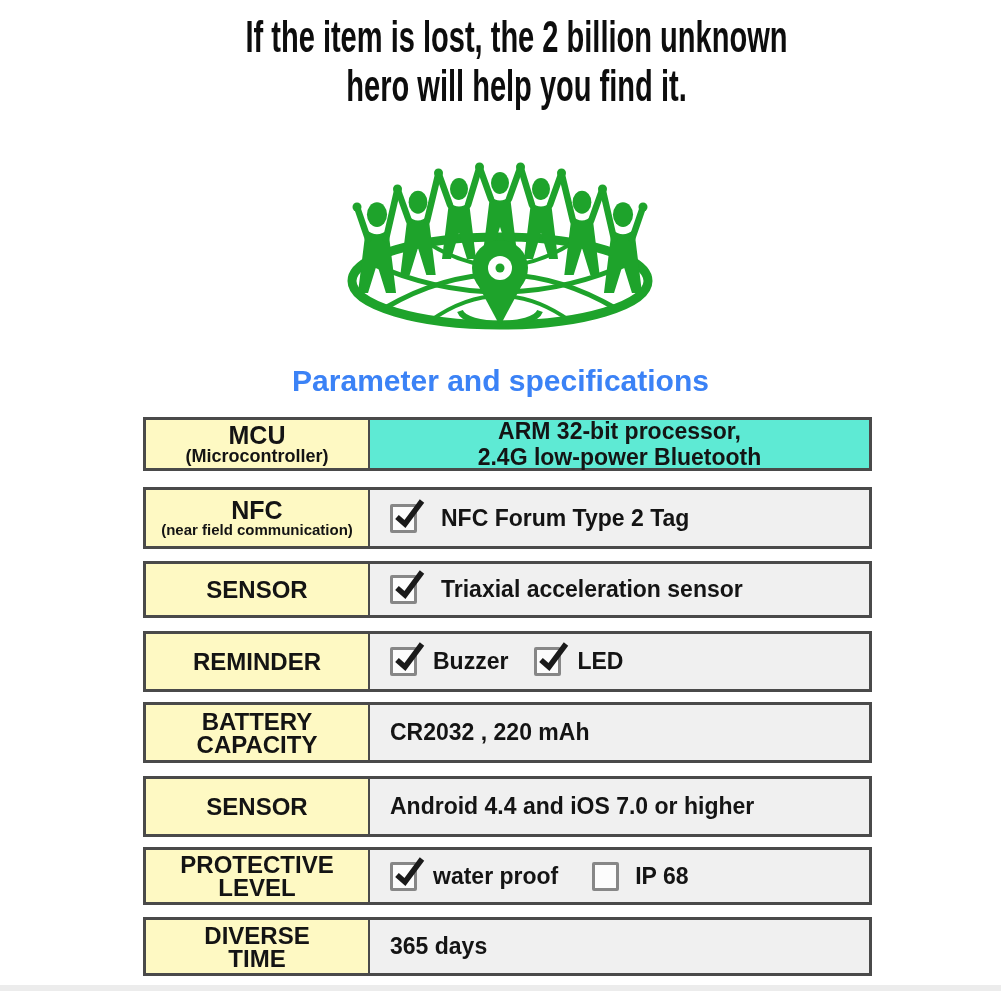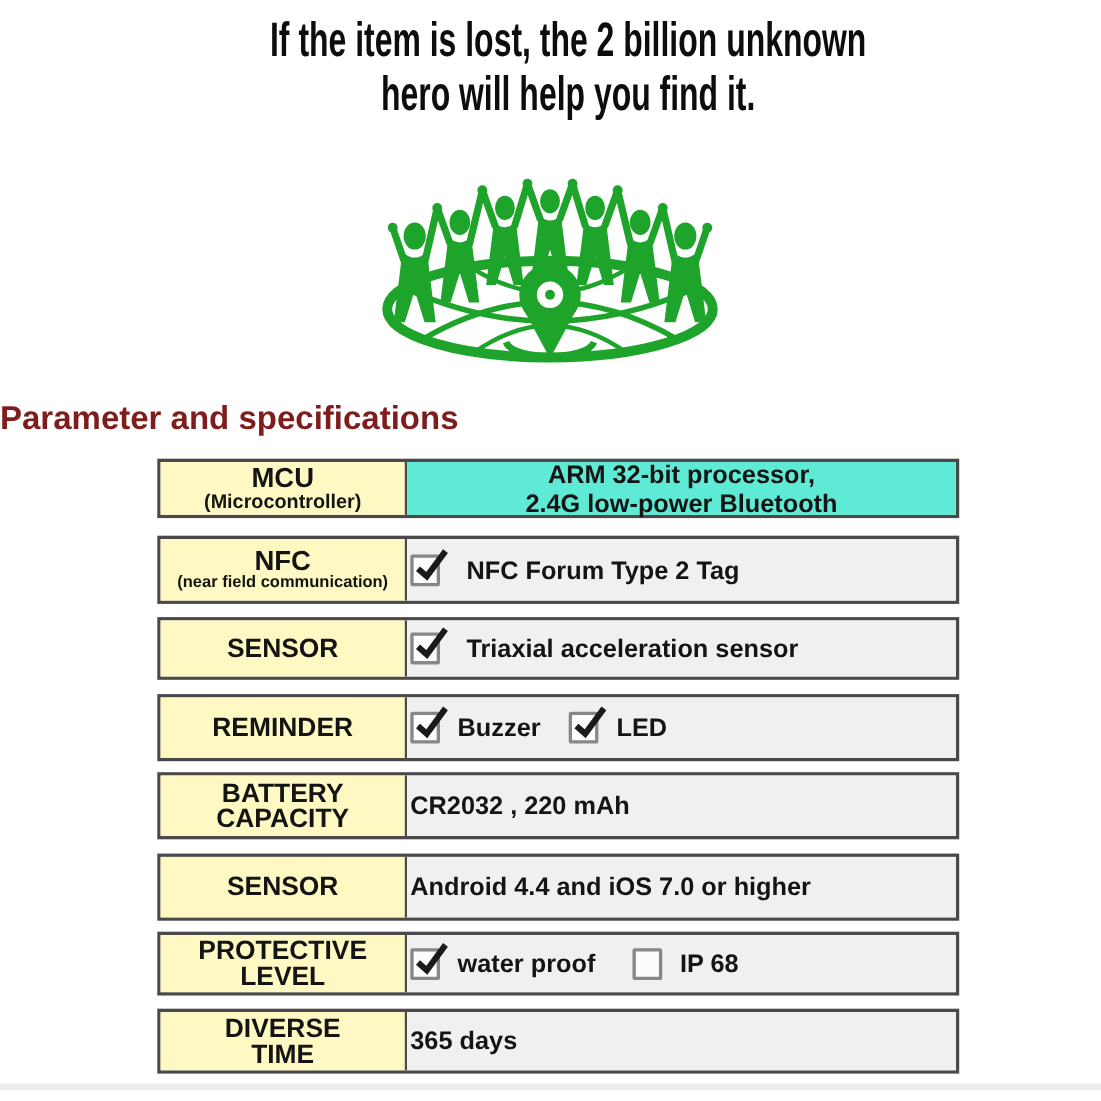--- a/index.html
+++ b/index.html
@@ -11,22 +11,22 @@
   
   .heading{position:absolute;top:12px;left:16px;width:1001px;text-align:center;}
   .heading .hline{
     display:block;white-space:nowrap;font-size:44px;line-height:49px;color:#0d0d0d;
     transform:scaleX(0.66);transform-origin:50% 50%;
   }
   
   .illu{position:absolute;left:340px;top:143px;width:320px;height:200px;}
   
   .section-title{
-    position:absolute;top:364px;left:0;width:1001px;text-align:left;
-    font-size:30px;color:#7f1d1d;
+    position:absolute;top:364px;left:0;width:1001px;text-align:center;
+    font-size:30px;color:#3b82f6;
   }
   
   .spec-table{position:absolute;left:143px;top:417px;width:729px;}
   .row{
     display:flex;box-sizing:border-box;width:729px;
     border:3px solid #4a4a4a;background:#f0f0f0;
   }
   .r1{height:54px;margin-bottom:16px;}
   .r2{height:62px;margin-bottom:12px;}
   .r3{height:57px;margin-bottom:13px;}
@@ -39,21 +39,21 @@
     box-sizing:border-box;width:224px;flex:0 0 224px;background:#fef9c3;
     border-right:2px solid #4a4a4a;
     display:flex;flex-direction:column;justify-content:center;align-items:center;
     text-align:center;font-size:24px;line-height:23px;color:#141414;
   }
   .row-label .main{font-size:24px;line-height:23px;}
   .row-label .main-lg{font-size:25px;line-height:24px;}
   .sub-md{font-size:18px;line-height:19px;}
   .sub-sm{font-size:15px;line-height:16px;}
   .row-value{
-    flex:1;display:flex;align-items:center;padding-left:3px;
+    flex:1;display:flex;align-items:center;padding-left:20px;
     font-size:23px;color:#141414;background:#f0f0f0;
   }
   .row-value.center-col{
     flex-direction:column;justify-content:center;align-items:center;
     padding-left:0;text-align:right;line-height:26px;background:#5eead4;
   }
   .vtext{white-space:nowrap;}
   
   .cb{
     position:relative;box-sizing:border-box;width:27px;height:29px;flex:0 0 27px;

